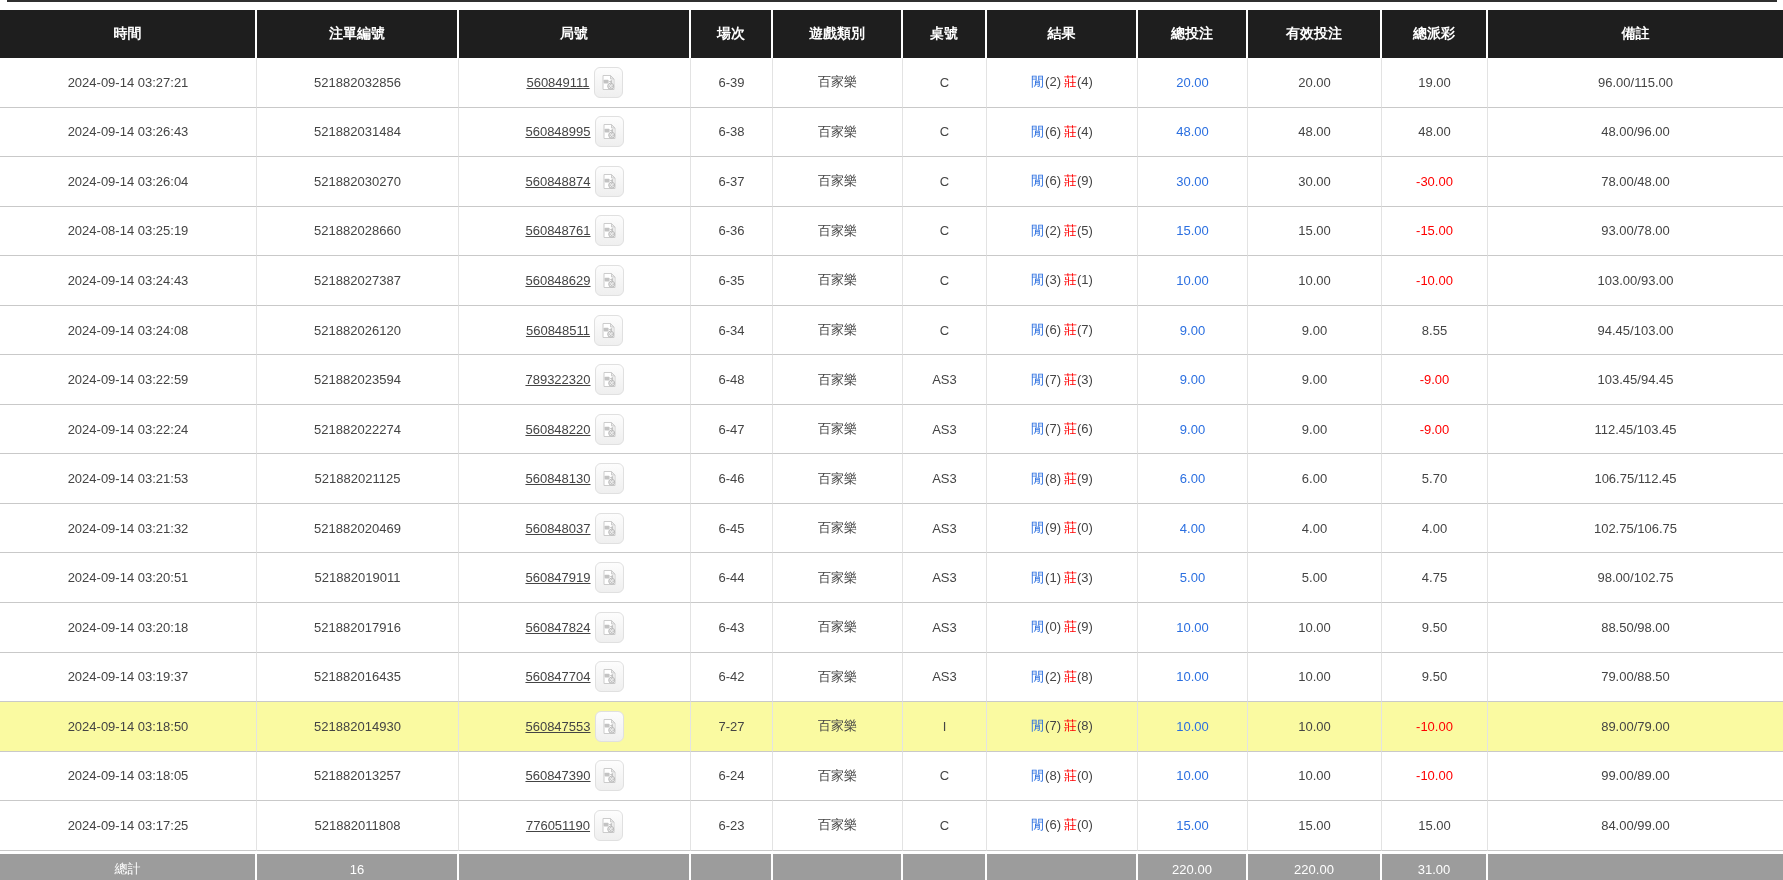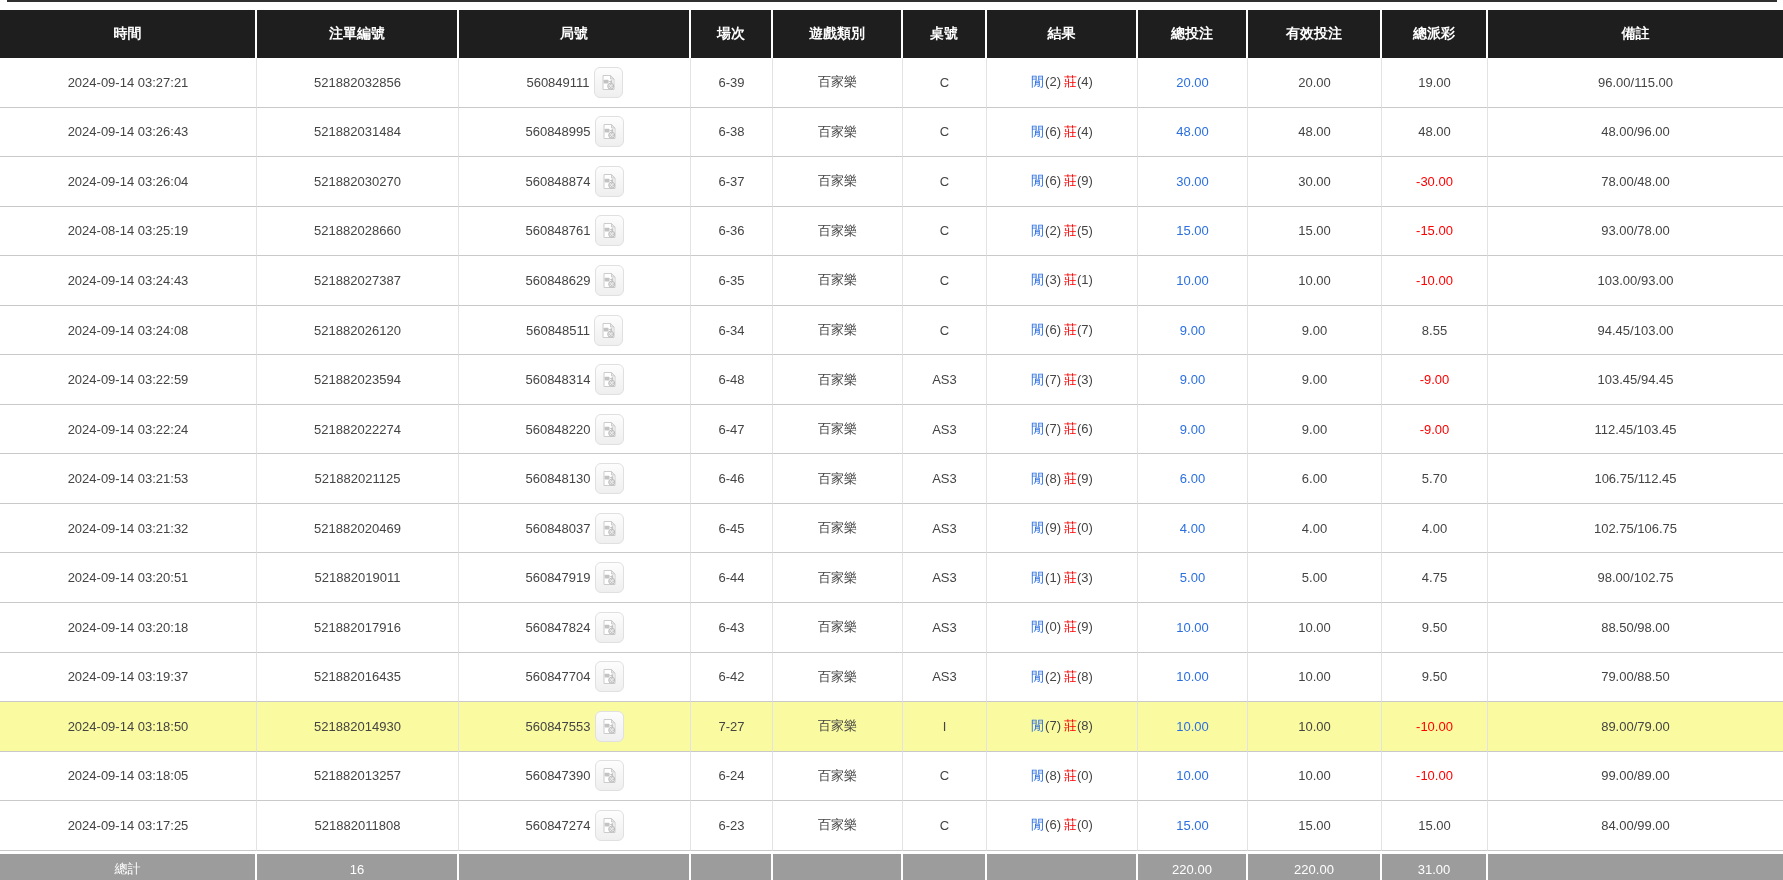--- a/index.html
+++ b/index.html
@@ -25,21 +25,21 @@
   tbody td:last-child{border-right:none;}
   tbody tr.hl td{background:var(--hl);}
   .c-blue{color:var(--blue);}
   .c-red{color:var(--red);}
   .res-pt{margin:0 3px 0 1px;}
   .vbtn{
     display:inline-flex;align-items:center;justify-content:center;
     width:27px;height:29px;border:1px solid #e0e0e0;border-radius:6px;
     background:linear-gradient(#fdfdfd,#efefef);margin-left:4px;vertical-align:middle;cursor:pointer;
   }
-  .round-txt{vertical-align:middle;}
+  .round-txt{vertical-align:middle;text-decoration:underline;}
   tfoot td{
     background:var(--footer-bg);color:var(--footer-text);font-size:13px;text-align:center;
     vertical-align:middle;height:31px;padding:0;border-right:2px solid #fff;border-top:2px solid #fff;
   }
   tfoot tr:last-child td{border-top:3px solid #fff;}
   tfoot td:last-child{border-right:none;}
 </style>
 </head>
 <body style="--header-bg: #1e1e1e; --header-text: #ffffff; --body-text: #444444; --blue: #2b6fe0; --red: #ff0000; --hl: #fafaa1; --footer-bg: #9c9c9c; --footer-text: #ffffff;">
 
@@ -222,21 +222,21 @@
           <td>C</td>
           <td><span class="c-blue">閒</span><span class="res-pt">(6)</span><span class="c-red">莊</span><span>(7)</span></td>
           <td class="c-blue">9.00</td>
           <td>9.00</td>
           <td>8.55</td>
           <td>94.45/103.00</td>
         </tr>
         <tr>
           <td>2024-09-14 03:22:59</td>
           <td>521882023594</td>
-          <td><span class="round-txt">560848314</span><span class="vbtn">
+          <td><span class="round-txt">789322320</span><span class="vbtn">
               <svg width="17" height="17" viewBox="0 0 17 17">
                 <path d="M3 1.5 h7.5 l3.5 3.5 v10.5 h-11 z" fill="#ffffff" stroke="#cccccc"></path>
                 <path d="M10.5 1.5 v3.5 h3.5 z" fill="#e8e8e8" stroke="#cccccc"></path>
                 <rect x="3.6" y="5.8" width="5" height="3.6" rx="0.8" fill="#c3c3c3"></rect>
                 <path d="M8.9 7.6 l3.4 -1.9 v3.9 l-3.4 -1.9 z" fill="#c3c3c3"></path>
                 <circle cx="10.7" cy="12.2" r="3" fill="#ececec" stroke="#b9b9b9"></circle>
                 <circle cx="10.7" cy="10.6" r="0.7" fill="#b9b9b9"></circle>
                 <circle cx="9.2" cy="12.2" r="0.7" fill="#b9b9b9"></circle>
                 <circle cx="12.2" cy="12.2" r="0.7" fill="#b9b9b9"></circle>
                 <circle cx="10.7" cy="13.8" r="0.7" fill="#b9b9b9"></circle>
@@ -447,21 +447,21 @@
           <td>C</td>
           <td><span class="c-blue">閒</span><span class="res-pt">(8)</span><span class="c-red">莊</span><span>(0)</span></td>
           <td class="c-blue">10.00</td>
           <td>10.00</td>
           <td class="c-red">-10.00</td>
           <td>99.00/89.00</td>
         </tr>
         <tr>
           <td>2024-09-14 03:17:25</td>
           <td>521882011808</td>
-          <td><span class="round-txt">560847274</span><span class="vbtn">
+          <td><span class="round-txt">776051190</span><span class="vbtn">
               <svg width="17" height="17" viewBox="0 0 17 17">
                 <path d="M3 1.5 h7.5 l3.5 3.5 v10.5 h-11 z" fill="#ffffff" stroke="#cccccc"></path>
                 <path d="M10.5 1.5 v3.5 h3.5 z" fill="#e8e8e8" stroke="#cccccc"></path>
                 <rect x="3.6" y="5.8" width="5" height="3.6" rx="0.8" fill="#c3c3c3"></rect>
                 <path d="M8.9 7.6 l3.4 -1.9 v3.9 l-3.4 -1.9 z" fill="#c3c3c3"></path>
                 <circle cx="10.7" cy="12.2" r="3" fill="#ececec" stroke="#b9b9b9"></circle>
                 <circle cx="10.7" cy="10.6" r="0.7" fill="#b9b9b9"></circle>
                 <circle cx="9.2" cy="12.2" r="0.7" fill="#b9b9b9"></circle>
                 <circle cx="12.2" cy="12.2" r="0.7" fill="#b9b9b9"></circle>
                 <circle cx="10.7" cy="13.8" r="0.7" fill="#b9b9b9"></circle>

